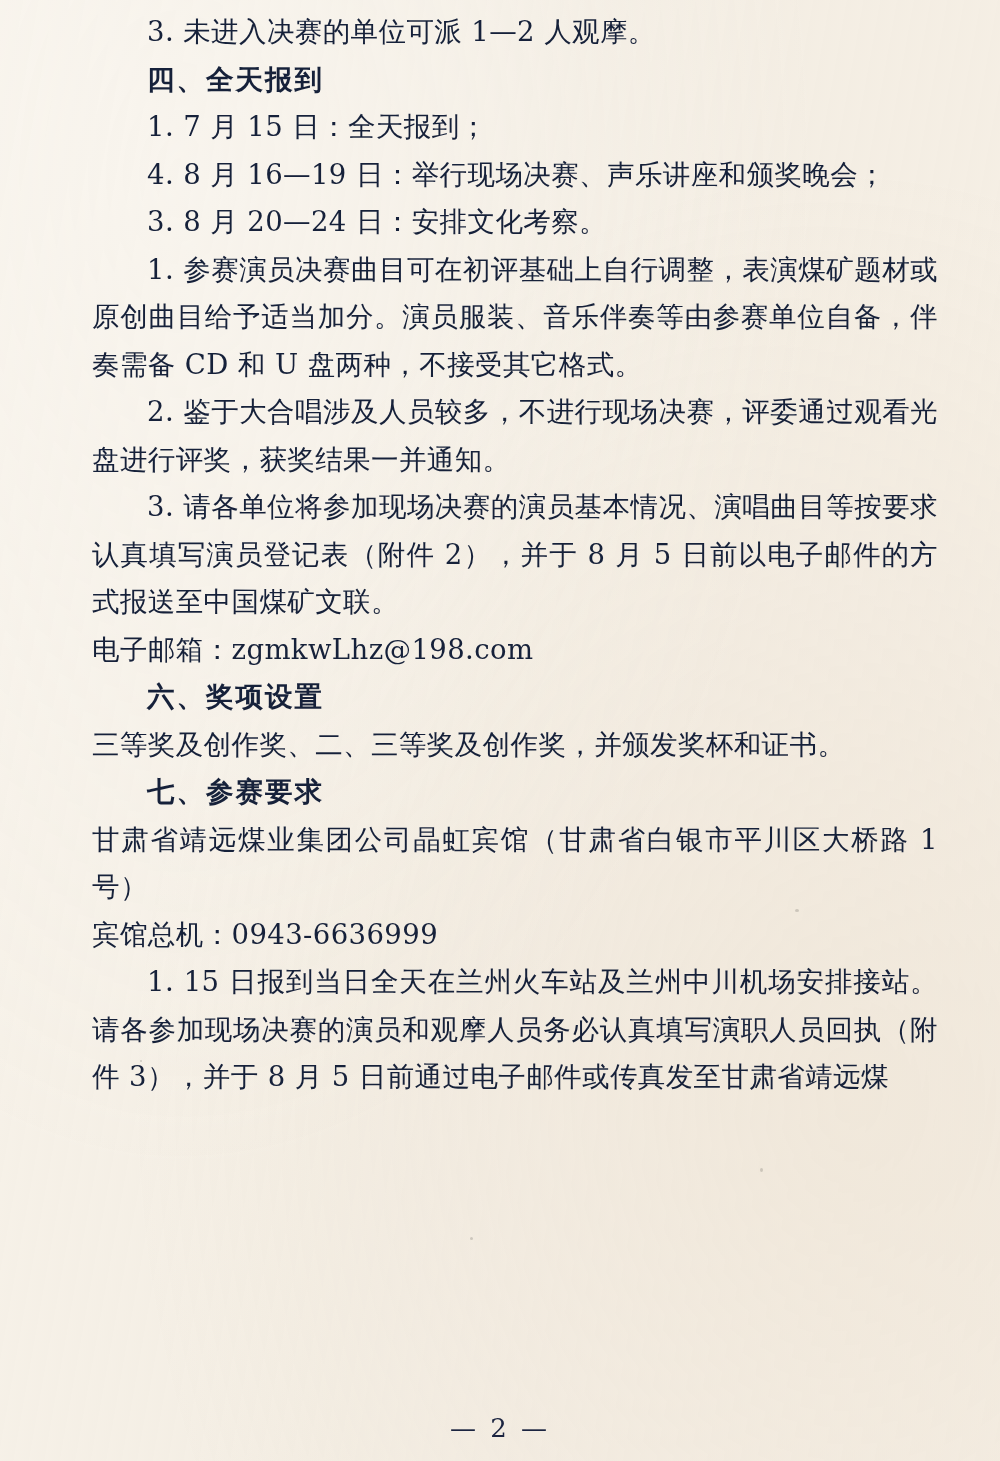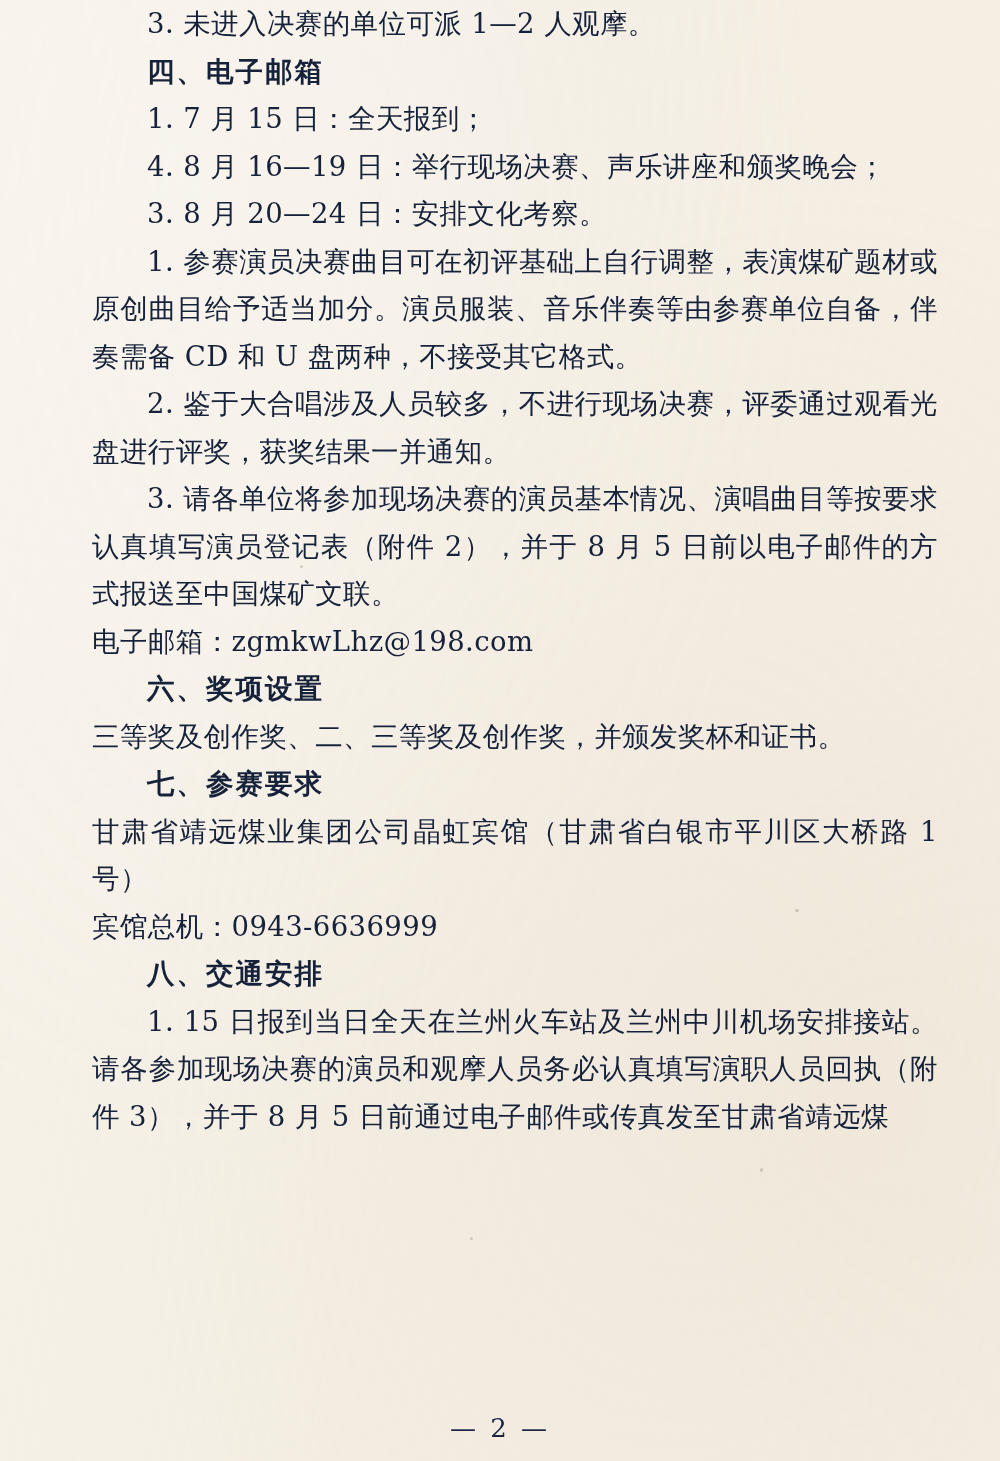--- a/index.html
+++ b/index.html
@@ -26,20 +26,21 @@
       linear-gradient(100deg, rgba(252,250,246,0.9) 0%, rgba(246,242,235,0.75) 48%, rgba(250,246,240,0.9) 100%);
     mix-blend-mode: multiply;
   }
   .page {
     position: absolute;
     inset: 0;
     padding: 0 62px 0 92px;
     box-sizing: border-box;
   }
   .doc-body {
+    padding-top: 8px;
   }
   p.line {
     margin: 0;
     font-size: 27.5px;
     line-height: 47.5px;
     letter-spacing: 0.4px;
     color: #16213a;
     text-align: justify;
     text-justify: inter-ideograph;
   }
@@ -73,34 +74,33 @@
   }
 </style>
 </head>
 <body>
 
 <div class="paper-grain"></div>
 
 <div class="page">
   <div class="doc-body">
     <p class="line indent">3. 未进入决赛的单位可派 1—2 人观摩。</p>
-    <p class="line heading">四、电子邮箱</p>
+    <p class="line heading">四、全天报到</p>
     <p class="line indent">1. 7 月 15 日：全天报到；</p>
     <p class="line indent">4. 8 月 16—19 日：举行现场决赛、声乐讲座和颁奖晚会；</p>
     <p class="line indent">3. 8 月 20—24 日：安排文化考察。</p>
     <p class="line indent">1. 参赛演员决赛曲目可在初评基础上自行调整，表演煤矿题材或原创曲目给予适当加分。演员服装、音乐伴奏等由参赛单位自备，伴奏需备 CD 和 U 盘两种，不接受其它格式。</p>
     <p class="line indent">2. 鉴于大合唱涉及人员较多，不进行现场决赛，评委通过观看光盘进行评奖，获奖结果一并通知。</p>
     <p class="line indent">3. 请各单位将参加现场决赛的演员基本情况、演唱曲目等按要求认真填写演员登记表（附件 2），并于 8 月 5 日前以电子邮件的方式报送至中国煤矿文联。</p>
     <p class="line hang">电子邮箱：zgmkwLhz@198.com</p>
     <p class="line heading">六、奖项设置</p>
     <p class="line hang">三等奖及创作奖、二、三等奖及创作奖，并颁发奖杯和证书。</p>
     <p class="line heading">七、参赛要求</p>
     <p class="line hang">甘肃省靖远煤业集团公司晶虹宾馆（甘肃省白银市平川区大桥路 1 号）</p>
     <p class="line hang">宾馆总机：0943-6636999</p>
-    <p class="line heading">八、交通安排</p>
     <p class="line indent">1. 15 日报到当日全天在兰州火车站及兰州中川机场安排接站。请各参加现场决赛的演员和观摩人员务必认真填写演职人员回执（附件 3），并于 8 月 5 日前通过电子邮件或传真发至甘肃省靖远煤</p>
   </div>
 
   <div class="footer">— 2 —</div>
 </div>
 
 <span class="speck" style="left:300px;top:565px;width:3px;height:3px;"></span>
 <span class="speck" style="left:795px;top:909px;width:4px;height:3px;"></span>
 <span class="speck" style="left:760px;top:1168px;width:3px;height:4px;"></span>
 <span class="speck" style="left:470px;top:1237px;width:3px;height:3px;"></span>

